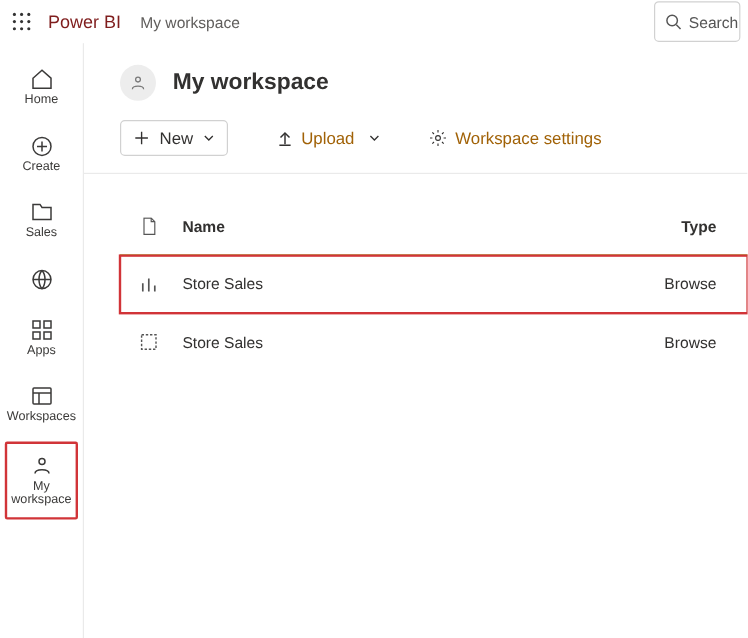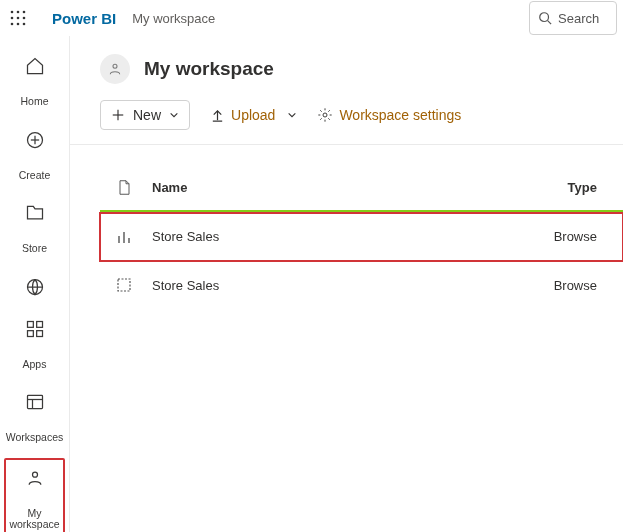--- a/index.html
+++ b/index.html
@@ -2,55 +2,55 @@
 <html><head>
 <meta charset="utf-8">
 <style>
   * { box-sizing: border-box; margin: 0; padding: 0; }
   html, body { width: 623px; height: 532px; font-family: "Segoe UI", Arial, sans-serif; font-size: 13px; color: #323130; background: #fff; overflow: hidden; }
   .root { display: flex; flex-direction: column; width: 100%; height: 100%; }
 
   
   .topbar { height: 36px; display: flex; align-items: center; padding: 0 6px; gap: 10px; }
   .waffle { width: 24px; height: 24px; display: flex; align-items: center; justify-content: center; color: #333; }
-  .brand { color: #0369a1; font-weight: 700; font-size: 15px; margin-left: 12px; margin-right: 6px; }
+  .brand { color: #7f1d1d; font-weight: 400; font-size: 15px; margin-left: 0; margin-right: 6px; }
   .breadcrumb { color: #605e5c; font-size: 13px; }
   .spacer { flex: 1; }
-  .searchbox { display: flex; align-items: center; height: 30px; border: 1px solid #d1d1d1; border-radius: 4px; padding: 16px 8px; gap: 6px; width: 88px; overflow: hidden; }
+  .searchbox { display: flex; align-items: center; height: 30px; border: 1px solid #d1d1d1; border-radius: 4px; padding: 16px 8px; gap: 6px; width: 72px; overflow: hidden; }
   .searchbox svg { flex: none; }
   .searchbox span { color: #555; font-size: 13px; }
 
   
   .workarea { flex: 1; display: flex; min-height: 0; }
 
   .sidebar { width: 70px; border-right: 1px solid #eaeaea; display: flex; flex-direction: column; align-items: stretch; padding-top: 12px; gap: 6px; }
-  .nav-item { display: flex; flex-direction: column; align-items: center; gap: 20px; padding: 8px 2px; cursor: pointer; text-align: center; }
+  .nav-item { display: flex; flex-direction: column; align-items: center; gap: 2px; padding: 8px 2px; cursor: pointer; text-align: center; }
   .nav-item .lbl { font-size: 10.5px; color: #3b3a39; line-height: 1.1; }
   .nav-item svg { stroke: #3b3a39; }
   .nav-bottom { margin-top: auto; margin-bottom: 6px; }
   .nav-selected { border: 2px solid #d13438; border-radius: 2px; margin: 0 4px 4px 4px; }
 
   .main { flex: 1; display: flex; flex-direction: column; min-width: 0; }
   .ws-header { display: flex; align-items: center; gap: 14px; padding: 18px 0 10px 30px; height: 58px; }
   .ws-avatar { width: 30px; height: 30px; border-radius: 50%; background: #ededed; display: flex; align-items: center; justify-content: center; }
   .ws-title { font-weight: 600; font-size: 19px; }
 
-  .toolbar { display: flex; align-items: center; gap: 20px; padding: 6px 0 14px 30px; border-bottom: 1px solid #eaeaea; }
+  .toolbar { display: flex; align-items: center; gap: 40px; padding: 6px 0 14px 30px; border-bottom: 1px solid #eaeaea; }
   .btn-new { display: flex; align-items: center; gap: 8px; border: 1px solid #d1d1d1; border-radius: 4px; padding: 6px 10px; cursor: pointer; background: #fff; }
   .btn-new .lbl { font-size: 14px; }
   .tool-link { display: flex; align-items: center; gap: 6px; cursor: pointer; font-size: 14px; color: #a16207; }
 
   .content { padding: 20px 0 0 30px; }
   .trow { display: flex; align-items: center; height: 48px; border-bottom: 1px solid #f0f0f0; }
   .trow:last-child { border-bottom: none; }
   .col-icon { width: 48px; display: flex; justify-content: center; }
   .col-name { flex: 1; padding-left: 4px; }
   .col-type { width: 78px; text-align: right; padding-right: 26px; }
   .thead .col-name, .thead .col-type { font-weight: 600; font-size: 13px; }
-  .thead { border-bottom: 3px solid #84cc16; }
+  .thead { border-bottom: 1px solid #84cc16; }
   .row-highlight { outline: 2px solid #d13438; outline-offset: -1px; }
 
 </style>
 </head>
 <body>
 
 <div class="root">
 
   <div class="topbar">
     <div class="waffle">
@@ -97,21 +97,21 @@
             <line x1="12" y1="7" x2="12" y2="17"></line>
             <line x1="7" y1="12" x2="17" y2="12"></line>
           </svg>
         <span class="lbl">Create</span>
       </div>
 
       <div class="nav-item">
         <svg width="20" height="20" viewBox="0 0 24 24" fill="none" stroke-width="1.5">
             <path d="M3 7 L3 19 L21 19 L21 7 L12 7 L10 4 L3 4 Z"></path>
           </svg>
-        <span class="lbl">Store</span>
+        <span class="lbl">Sales</span>
       </div>
 
       <div class="nav-item">
         <svg width="20" height="20" viewBox="0 0 24 24" fill="none" stroke-width="1.5">
             <circle cx="12" cy="12" r="9"></circle>
             <path d="M3 12 H21 M12 3 C8 7 8 17 12 21 C16 17 16 7 12 3"></path>
           </svg>
       </div>
 
       <div class="nav-item">

